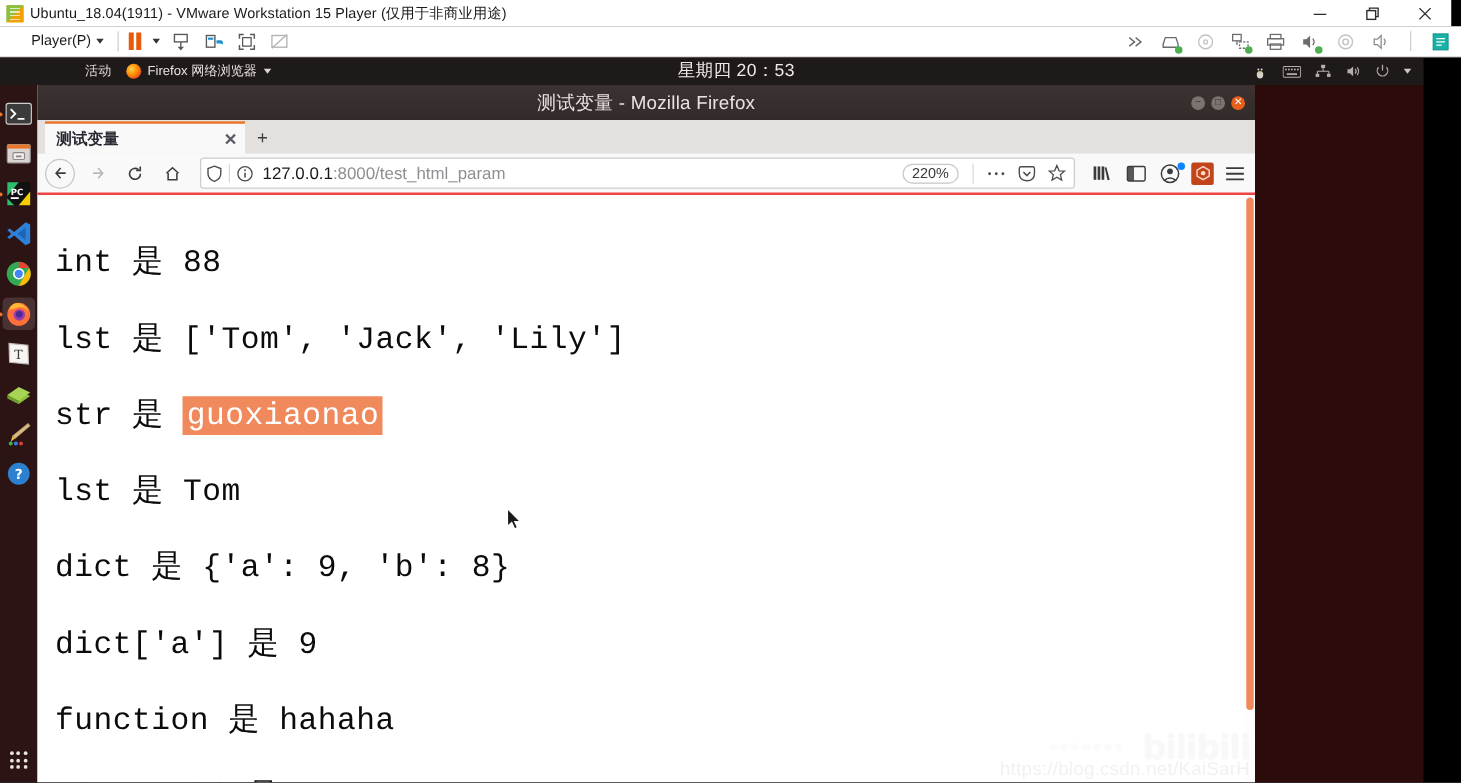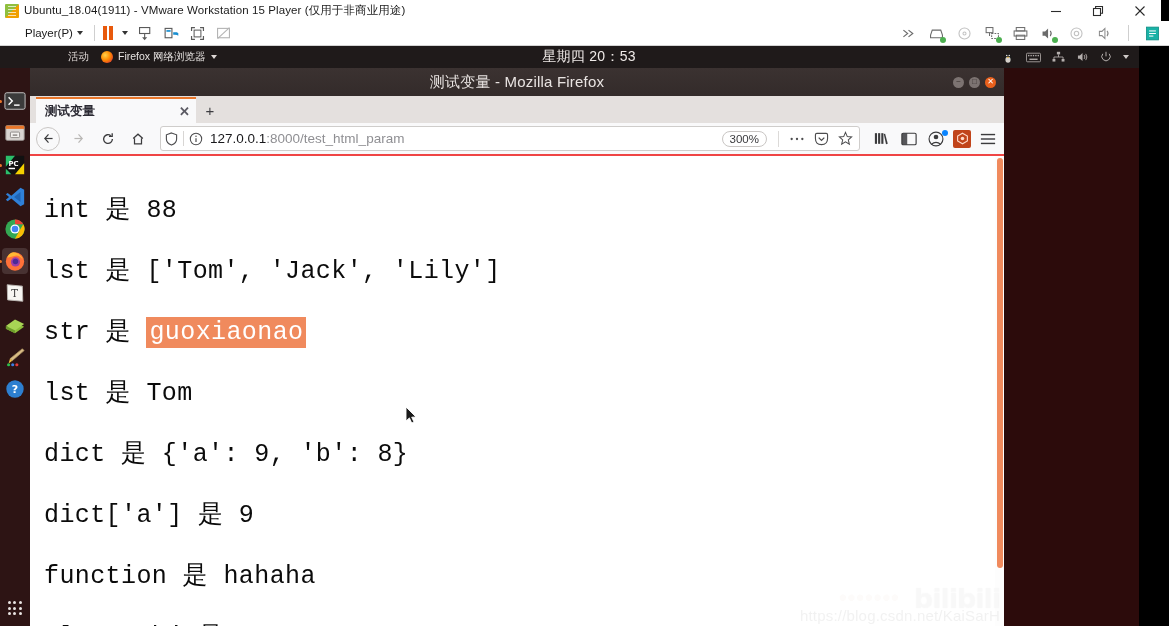--- a/index.html
+++ b/index.html
@@ -76,21 +76,21 @@
     font-size: 14px; color: #efeae8; letter-spacing: .3px; padding-left: 39px;
   }
   .topbar-right { margin-left: auto; display: flex; align-items: center; gap: 11px; padding-right: 10px; }
   .tbi { opacity: .85; display: block; }
 
   
   .ubuntu-dock {
     position: absolute; left: 0; top: 22px; width: 30px; height: 558px;
     background: rgba(46,22,22,.92);
     display: flex; flex-direction: column; align-items: center;
-    padding-top: 20px; gap: 6px;
+    padding-top: 10px; gap: 6px;
   }
   .dock-item { position: relative; width: 26px; height: 26px; display: flex; align-items: center; justify-content: center; border-radius: 4px; }
   .dock-item.active { background: rgba(255,255,255,.13); }
   .dock-dot { position: absolute; left: -3px; top: 50%; margin-top: -1.5px; width: 3px; height: 3px; border-radius: 50%; background: #e8752a; }
   .dock-bottom { position: absolute; bottom: 10px; left: 0; width: 30px; display: flex; justify-content: center; }
   .grid9 { width: 15px; height: 15px; display: grid; grid-template-columns: repeat(3,1fr); grid-template-rows: repeat(3,1fr); gap: 2px; }
   .grid9 i { display: block; width: 3px; height: 3px; border-radius: 50%; background: #e9e4e2; }
 
   
   .ff-window {
@@ -512,21 +512,21 @@
           </span>
           <span class="url-divider"></span>
           <span class="url-info">
             <svg width="14" height="14" viewBox="0 0 16 16">
                 <circle cx="8" cy="8" r="6.5" fill="none" stroke="#4d4d4f" stroke-width="1.2"></circle>
                 <line x1="8" y1="7" x2="8" y2="11.5" stroke="#4d4d4f" stroke-width="1.4"></line>
                 <circle cx="8" cy="4.8" r=".85" fill="#4d4d4f"></circle>
               </svg>
           </span>
           <span class="url-text"><b>127.0.0.1</b><span>:8000/test_html_param</span></span>
-          <span class="zoom-badge">300%</span>
+          <span class="zoom-badge">220%</span>
           <span class="url-sep"></span>
           <span class="url-ic">
             <svg width="16" height="6" viewBox="0 0 18 6">
                 <circle cx="3" cy="3" r="1.3" fill="#4d4d4f"></circle>
                 <circle cx="9" cy="3" r="1.3" fill="#4d4d4f"></circle>
                 <circle cx="15" cy="3" r="1.3" fill="#4d4d4f"></circle>
               </svg>
           </span>
           <span class="url-ic">
             <svg width="15" height="14" viewBox="0 0 16 15">

